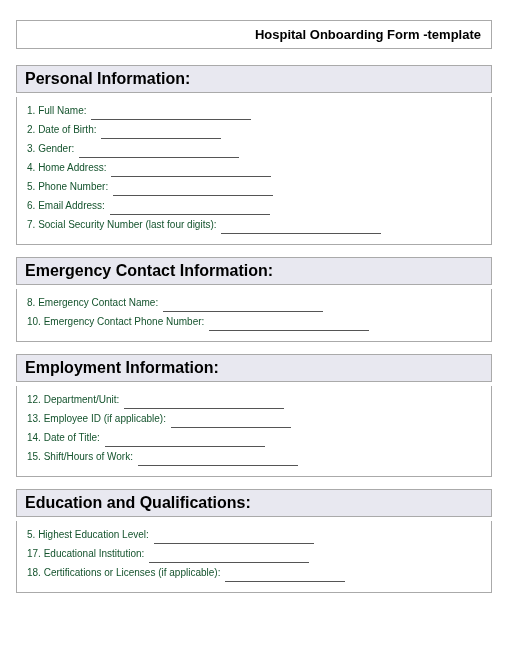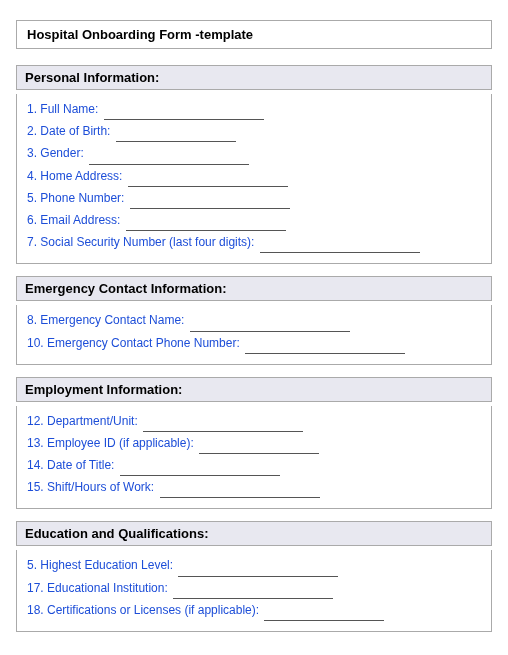--- a/index.html
+++ b/index.html
@@ -17,46 +17,46 @@
       font-size: 12px;
     }
     .page {
       width: 508px;
       min-height: 655px;
       background: #ffffff;
       padding: 20px 16px 20px 16px;
     }
     .title-box {
       border: 1px solid #aaa;
-      text-align: left;
+      text-align: right;
       padding: 6px 10px;
       font-size: 13px;
       font-weight: bold;
       margin-bottom: 16px;
       color: #000;
     }
     .section-header {
       background: #e8e8f0;
       border: 1px solid #aaa;
       padding: 4px 8px;
       font-weight: bold;
-      font-size: 13px;
+      font-size: 16px;
       margin-bottom: 4px;
       color: #000;
     }
     .section-content {
       border: 1px solid #aaa;
       border-top: none;
       padding: 6px 10px 8px 10px;
       margin-bottom: 12px;
     }
     .field-row {
       margin-bottom: 2px;
-      color: #1d4ed8;
-      font-size: 12px;
+      color: #14532d;
+      font-size: 10px;
       line-height: 1.6;
     }
     .field-row span.underline {
       display: inline-block;
       border-bottom: 1px solid #555;
       min-width: 120px;
       margin-left: 2px;
     }
     .field-row span.underline-long {
       display: inline-block;

